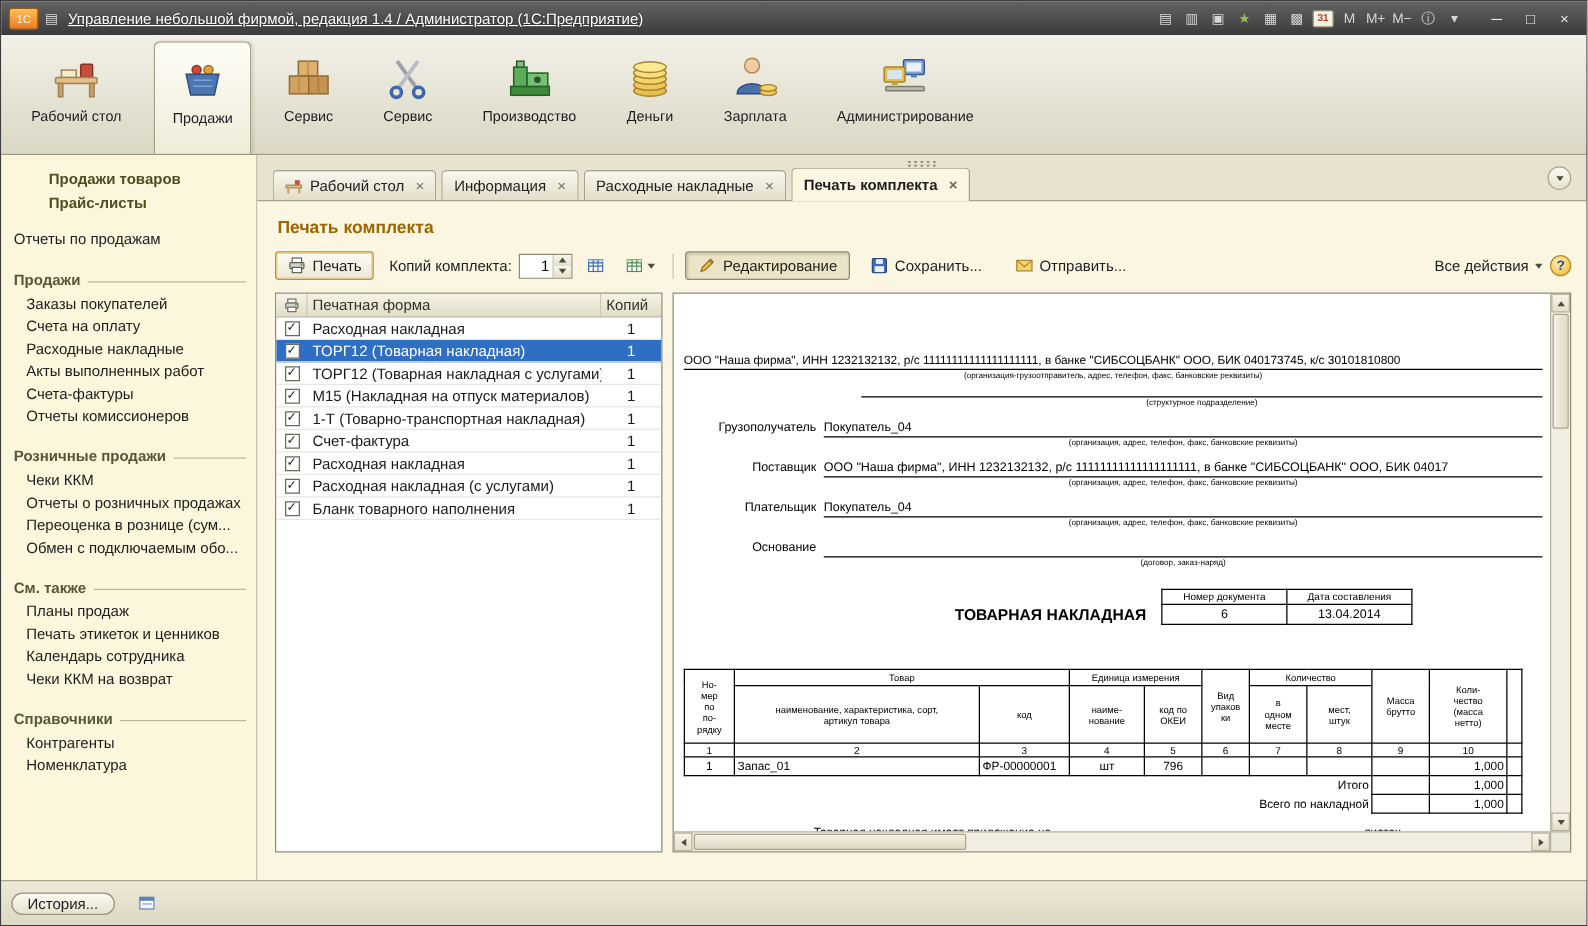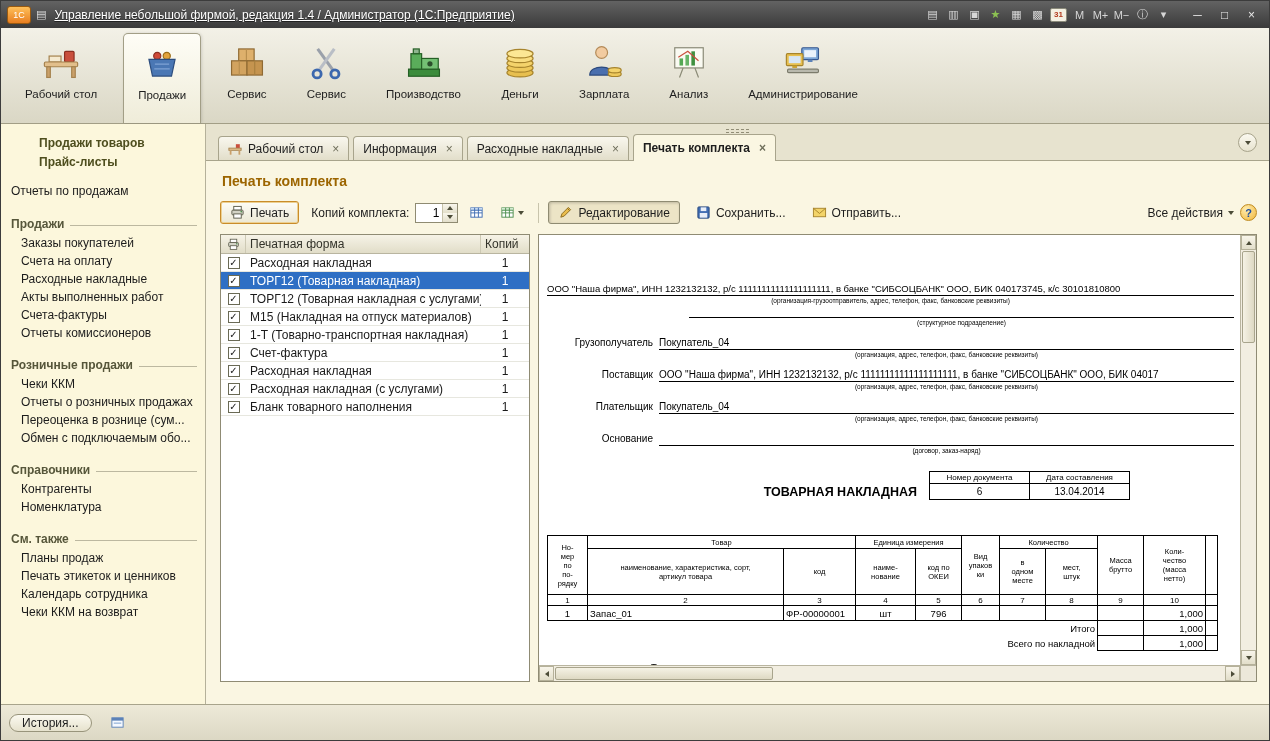--- a/index.html
+++ b/index.html
@@ -244,33 +244,20 @@
               <path d="M4 27c0-9 20-9 20 0Z" fill="#4a6fae" stroke="#2c4a7e"></path>
               <ellipse cx="25" cy="26" rx="5.5" ry="2.2" fill="#eec95c" stroke="#a7842c"></ellipse>
               <ellipse cx="25" cy="23" rx="5.5" ry="2.2" fill="#f4d36b" stroke="#a7842c"></ellipse>
             </svg>
           </span>
           <span class="ribbon-label">Зарплата</span>
         </div>
         <div class="ribbon-item">
           <span class="ricon">
             <svg viewBox="0 0 32 32">
-              <rect x="4" y="4" width="24" height="17" fill="#fafaf2" stroke="#8a8a76"></rect>
-              <rect x="8" y="13" width="3" height="6" fill="#54a854"></rect>
-              <rect x="13" y="10" width="3" height="9" fill="#67b467"></rect>
-              <rect x="18" y="7" width="3" height="12" fill="#3f903f"></rect>
-              <path d="M7 12l8-5 9 8" fill="none" stroke="#c94f3d"></path>
-              <path d="M11 21l-3 8M21 21l3 8" stroke="#8a8a76" fill="none"></path>
-            </svg>
-          </span>
-          <span class="ribbon-label">Анализ</span>
-        </div>
-        <div class="ribbon-item">
-          <span class="ricon">
-            <svg viewBox="0 0 32 32">
               <rect x="15" y="4" width="14" height="10" rx="1" fill="#7da6d6" stroke="#36578f"></rect>
               <rect x="17" y="6" width="10" height="6" fill="#eaf2fb"></rect>
               <rect x="20" y="14" width="4" height="2" fill="#5c82b8"></rect>
               <rect x="2" y="9" width="14" height="10" rx="1" fill="#e7bf4f" stroke="#a7842c"></rect>
               <rect x="4" y="11" width="10" height="6" fill="#d7e6f5"></rect>
               <rect x="7" y="19" width="4" height="2" fill="#caa12f"></rect>
               <rect x="3" y="22" width="26" height="3" rx="1" fill="#b9b9ad" stroke="#7c7c6c"></rect>
             </svg>
           </span>
           <span class="ribbon-label">Администрирование</span>
@@ -301,35 +288,35 @@
             <span>Розничные продажи</span>
             <span class="rule"></span>
           </div>
           <div class="side-item">Чеки ККМ</div>
           <div class="side-item">Отчеты о розничных продажах</div>
           <div class="side-item">Переоценка в рознице (сум...</div>
           <div class="side-item">Обмен с подключаемым обо...</div>
         </div>
         <div class="side-group">
           <div class="side-head">
-            <span>Справочники</span>
-            <span class="rule"></span>
-          </div>
-          <div class="side-item">Контрагенты</div>
-          <div class="side-item">Номенклатура</div>
-        </div>
-        <div class="side-group">
-          <div class="side-head">
             <span>См. также</span>
             <span class="rule"></span>
           </div>
           <div class="side-item">Планы продаж</div>
           <div class="side-item">Печать этикеток и ценников</div>
           <div class="side-item">Календарь сотрудника</div>
           <div class="side-item">Чеки ККМ на возврат</div>
+        </div>
+        <div class="side-group">
+          <div class="side-head">
+            <span>Справочники</span>
+            <span class="rule"></span>
+          </div>
+          <div class="side-item">Контрагенты</div>
+          <div class="side-item">Номенклатура</div>
         </div>
       </div>
 
     <div class="content">
 
       <div class="tabstrip">
         <div class="grip"></div>
         <div class="tabs">
             <div class="tab">
               <span class="tabicon">

